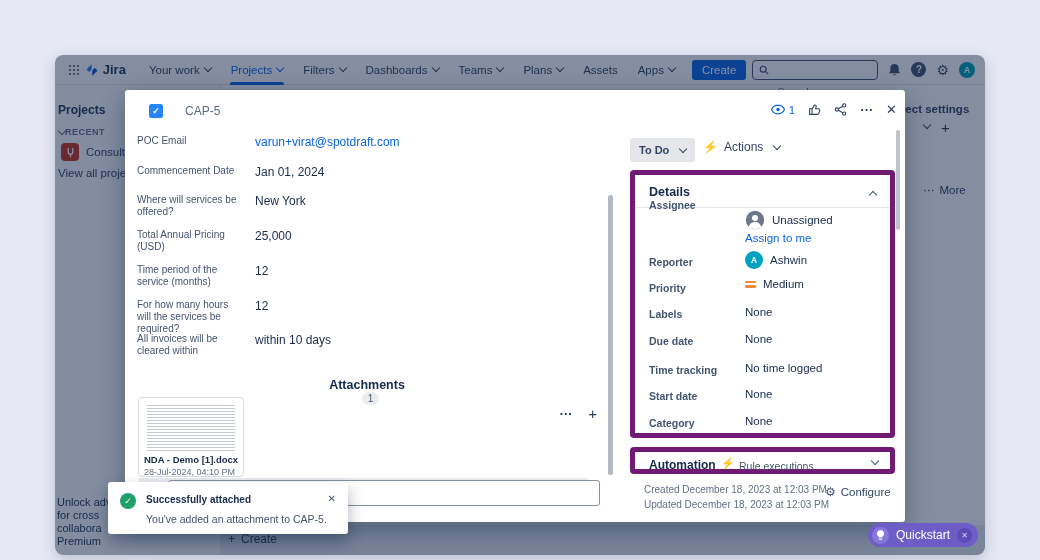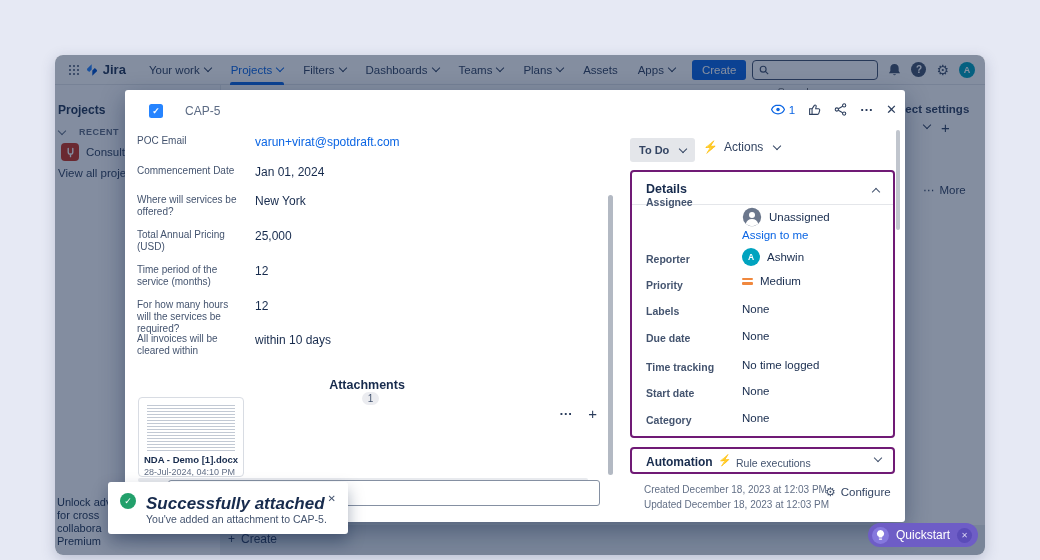--- a/index.html
+++ b/index.html
@@ -22,21 +22,21 @@
   .nav-right{margin-left:auto;display:flex;align-items:center;gap:10px;}
   .search-box{display:flex;align-items:center;gap:6px;border:1.5px solid #44546F;border-radius:4px;height:18px;width:112px;padding:0 6px;}
   .search-box input{border:none;outline:none;font-size:11px;color:#44546F;width:80px;background:transparent;font-family:"Liberation Sans",sans-serif;margin-top:45px;}
   .help-circle{width:15px;height:15px;border-radius:50%;background:#44546F;color:#fff;font-size:10px;font-weight:700;display:flex;align-items:center;justify-content:center;}
   .gear-glyph{font-size:14px;color:#44546F;line-height:1;}
   .avatar{width:16px;height:16px;border-radius:50%;background:#00A3BF;color:#fff;font-size:9px;font-weight:700;display:flex;align-items:center;justify-content:center;}
   
   .page{position:absolute;left:0;top:30px;right:0;bottom:0;background:#fff;}
   .sidebar{position:absolute;left:0;top:0;width:165px;bottom:0;background:#fcfdfe;border-right:1px solid #e8eaef;}
   .sb-title{position:absolute;left:3px;top:18px;font-size:12px;font-weight:700;color:#253858;}
-  .sb-recent{position:absolute;left:4px;top:42px;font-size:9px;font-weight:700;letter-spacing:.5px;color:#626F86;display:flex;align-items:center;gap:14px;}
+  .sb-recent{position:absolute;left:4px;top:42px;font-size:9px;font-weight:700;letter-spacing:.5px;color:#626F86;display:flex;align-items:center;gap:0;}
   .sb-proj{position:absolute;left:6px;top:58px;display:flex;align-items:center;gap:7px;width:150px;overflow:hidden;}
   .proj-tile{width:18px;height:18px;border-radius:4px;background:#CA3521;flex:none;display:flex;align-items:center;justify-content:center;}
   .sb-proj span{font-size:11.5px;color:#344563;white-space:nowrap;}
   .sb-viewall{position:absolute;left:3px;top:82px;font-size:11.5px;color:#344563;white-space:nowrap;}
   .sb-prem{position:absolute;left:2px;top:411px;font-size:11px;color:#253858;line-height:13px;}
   .board-settings{position:absolute;left:828px;top:18px;font-size:11.5px;font-weight:700;color:#344563;white-space:nowrap;}
   .board-caret{position:absolute;left:864px;top:40px;color:#344563;}
   .board-plus{position:absolute;left:886px;top:34px;font-size:15px;color:#344563;}
   .board-more{position:absolute;left:868px;top:98px;font-size:11.5px;color:#344563;display:flex;gap:5px;align-items:center;}
   .bottom-band{position:absolute;left:165px;right:0;top:440px;height:60px;background:#e9ecf1;}
@@ -67,21 +67,21 @@
   .att-name{position:absolute;left:5px;top:56px;right:2px;font-size:9.5px;font-weight:700;color:#172B4D;white-space:nowrap;overflow:hidden;}
   .att-date{position:absolute;left:5px;top:69px;font-size:9px;color:#626F86;white-space:nowrap;}
   .hscroll{position:absolute;left:13px;top:388px;width:450px;height:4px;background:#e8eaee;border-radius:2px;}
   .cmt-avatar{position:absolute;left:12px;top:394px;width:22px;height:22px;border-radius:50%;background:#00A3BF;color:#fff;font-size:9px;font-weight:700;display:flex;align-items:center;justify-content:center;}
   .cmt-input{position:absolute;left:43px;top:390px;width:430px;height:24px;border:1px solid #8590A2;border-radius:3px;background:#fff;cursor:text;}
   .vscroll-left{position:absolute;left:483px;top:105px;width:5px;height:280px;background:#b3b9c3;border-radius:3px;}
   .vscroll-right{position:absolute;left:771px;top:40px;width:4px;height:100px;background:#c0c5cd;border-radius:2px;}
   
   .status-btn{position:absolute;left:505px;top:48px;height:24px;background:#E4E6EA;border:none;border-radius:3px;font-size:11px;font-weight:700;color:#344563;display:flex;align-items:center;gap:6px;padding:0 9px;cursor:pointer;font-family:"Liberation Sans",sans-serif;}
   .actions-btn{position:absolute;left:578px;top:50px;font-size:12px;color:#344563;display:flex;align-items:center;gap:6px;cursor:pointer;}
-  .card{position:absolute;left:505px;width:265px;border:2px solid #701a75;border-radius:4px;background:#fff;box-sizing:border-box;}
+  .card{position:absolute;left:505px;width:265px;border:5px solid #701a75;border-radius:4px;background:#fff;box-sizing:border-box;}
   .details-card{top:80px;height:268px;}
   .card-head{position:absolute;left:14px;top:10px;font-size:12.5px;font-weight:700;color:#172B4D;}
   .card-caret{position:absolute;right:14px;top:13px;color:#44546F;}
   .card-divider{position:absolute;left:0;top:32px;right:0;height:1px;background:#e4e6ea;}
   .drow-label{position:absolute;left:14px;font-size:10.5px;color:#44546F;font-weight:600;}
   .drow-value{position:absolute;left:110px;font-size:11.5px;color:#172B4D;display:flex;align-items:center;gap:7px;cursor:pointer;}
   .assign-link{position:absolute;left:110px;top:57px;font-size:11.5px;color:#0C66E4;cursor:pointer;}
   .rep-avatar{width:18px;height:18px;border-radius:50%;background:#00A3BF;color:#fff;font-size:8.5px;font-weight:700;display:flex;align-items:center;justify-content:center;}
   .prio-icon{display:inline-block;}
   .prio-icon i{display:block;width:11px;height:2.5px;background:#F0883E;border-radius:1px;margin:2px 0;}
@@ -93,21 +93,21 @@
   .meta-created{position:absolute;left:519px;top:394px;font-size:10px;color:#626F86;}
   .meta-updated{position:absolute;left:519px;top:409px;font-size:10px;color:#626F86;}
   .configure{position:absolute;left:700px;top:396px;font-size:11.5px;color:#344563;display:flex;align-items:center;gap:5px;cursor:pointer;}
   
   .quickstart{position:absolute;left:813px;top:468px;height:24px;background:#6E5DC6;border-radius:13px;display:flex;align-items:center;gap:7px;padding:0 6px 0 4px;z-index:25;cursor:pointer;}
   .qs-bulb{width:17px;height:17px;border-radius:50%;background:#8578DD;display:flex;align-items:center;justify-content:center;}
   .qs-label{color:#fff;font-size:12px;}
   .qs-close{width:15px;height:15px;border-radius:50%;background:#5B4CB8;color:#d8d3f2;font-size:8px;display:flex;align-items:center;justify-content:center;cursor:pointer;}
   .toast{position:absolute;left:53px;top:427px;width:240px;height:52px;background:#fff;border-radius:3px;box-shadow:0 8px 16px rgba(9,30,66,.35);z-index:30;}
   .toast-check{position:absolute;left:12px;top:11px;width:16px;height:16px;border-radius:50%;background:#22A06B;color:#fff;font-size:9px;display:flex;align-items:center;justify-content:center;}
-  .toast-title{position:absolute;left:38px;top:12px;font-size:17px;font-weight:700;color:#172B4D;font-style:italic;}
+  .toast-title{position:absolute;left:38px;top:12px;font-size:10px;font-weight:700;color:#172B4D;}
   .toast-msg{position:absolute;left:38px;top:31px;font-size:10.5px;color:#44546F;white-space:nowrap;}
   .toast-close{position:absolute;right:12px;top:11px;font-size:10px;color:#44546F;cursor:pointer;}
 </style>
 </head>
 <body>
 
 <div class="screen">
   <div class="window">
 
     <div class="navbar">

